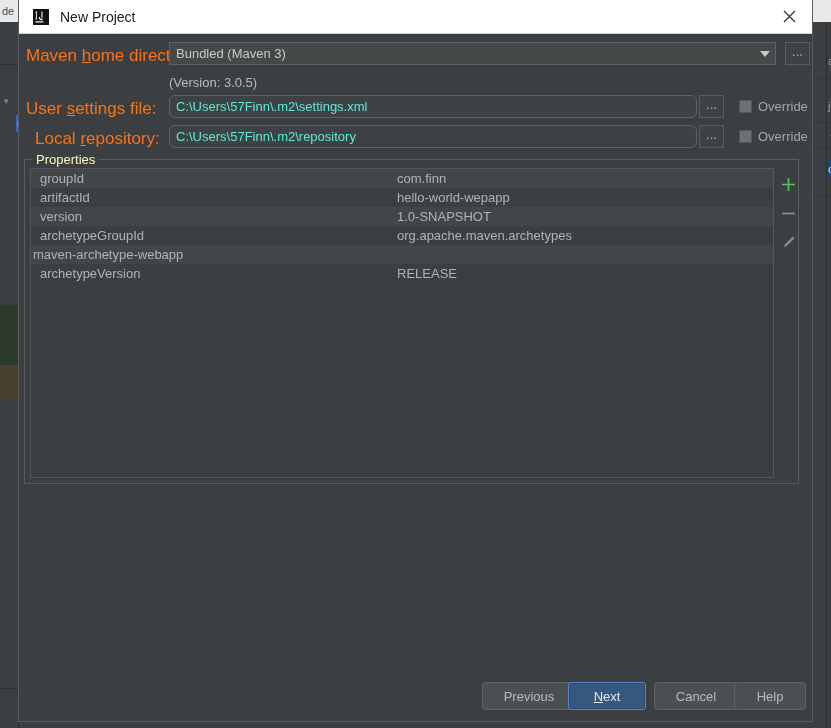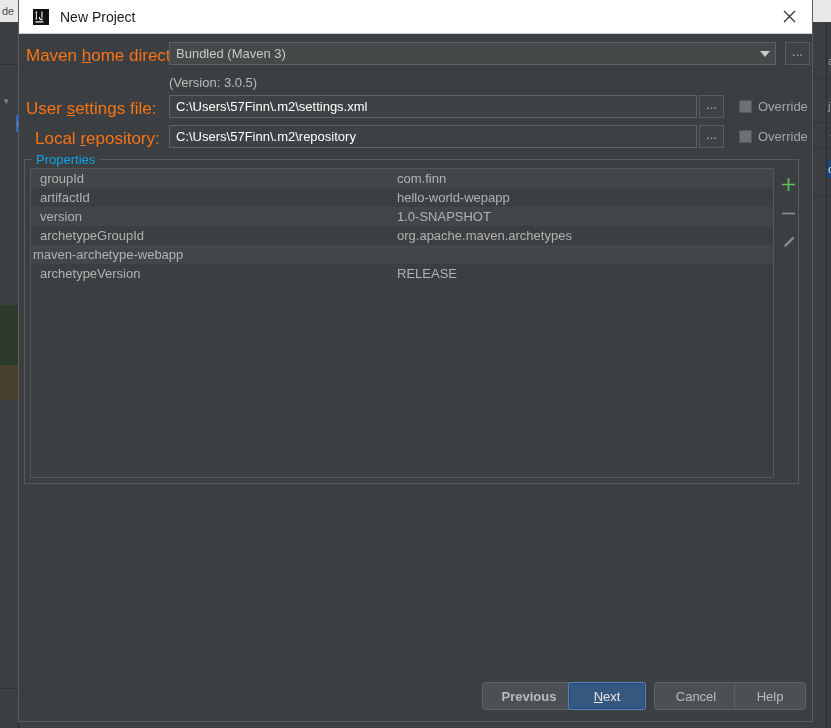--- a/index.html
+++ b/index.html
@@ -179,21 +179,21 @@
     background: #45494a;
     border: 1px solid #5e6264;
     color: #c8c8c8;
     font-size: 13px;
     line-height: 21px;
     padding: 0 6px;
     height: 23px;
     white-space: nowrap;
     overflow: hidden;
   }
-  .text-field.dim { color: #ffffff; background: #3f4244; }
+  .text-field.dim { color: #5eead4; background: #3f4244; border-radius: 6px; }
 
   .combo-arrow-btn {
     position: absolute;
     box-sizing: border-box;
     width: 21px; height: 23px;
     background: #45494a;
     border: 1px solid #5e6264;
     border-left: none;
     display: flex;
     align-items: center;
@@ -244,21 +244,21 @@
   .group-box {
     position: absolute;
     box-sizing: border-box;
     border: 1px solid #5a5d5f;
   }
   .group-title {
     position: absolute;
     background: #3c3f41;
     padding: 0 4px;
     font-size: 13px;
-    color: #0ea5e9;
+    color: #fef9c3;
   }
 
   .table-wrap {
     position: absolute;
     box-sizing: border-box;
     border: 1px solid #555858;
     background: #3c3f41;
     overflow: hidden;
   }
   .prop-row {
@@ -439,21 +439,21 @@
           <path d="M1 7.5 h13" stroke="#8a8d8f" stroke-width="1.7"></path>
         </svg>
       </div>
       <div class="tb-btn">
         <svg width="15" height="15" viewBox="0 0 15 15">
           <path d="M11.8 1.6 l1.7 1.7 -8.0 8.0 -2.4 0.7 0.7 -2.4 z" fill="#8a8d8f"></path>
         </svg>
       </div>
     </div>
 
-    <div class="btn" style="left:463px; top:648px; width:94px;font-weight:bold;">Previous</div>
+    <div class="btn" style="left:463px; top:648px; width:94px;">Previous</div>
     <div class="btn default" style="left:549px; top:648px; width:78px;">
         <span></span>
         <span class="mn">N</span>
         <span>ext</span>
       </div>
     <div class="btn" style="left:635px; top:648px; width:84px;">Cancel</div>
     <div class="btn" style="left:715px; top:648px; width:72px;">Help</div>
 
   </div>
 </div>

